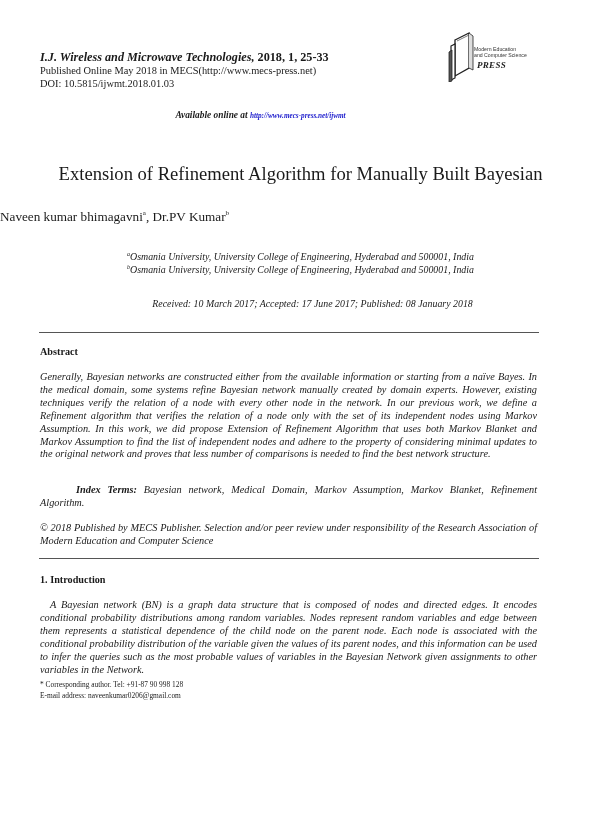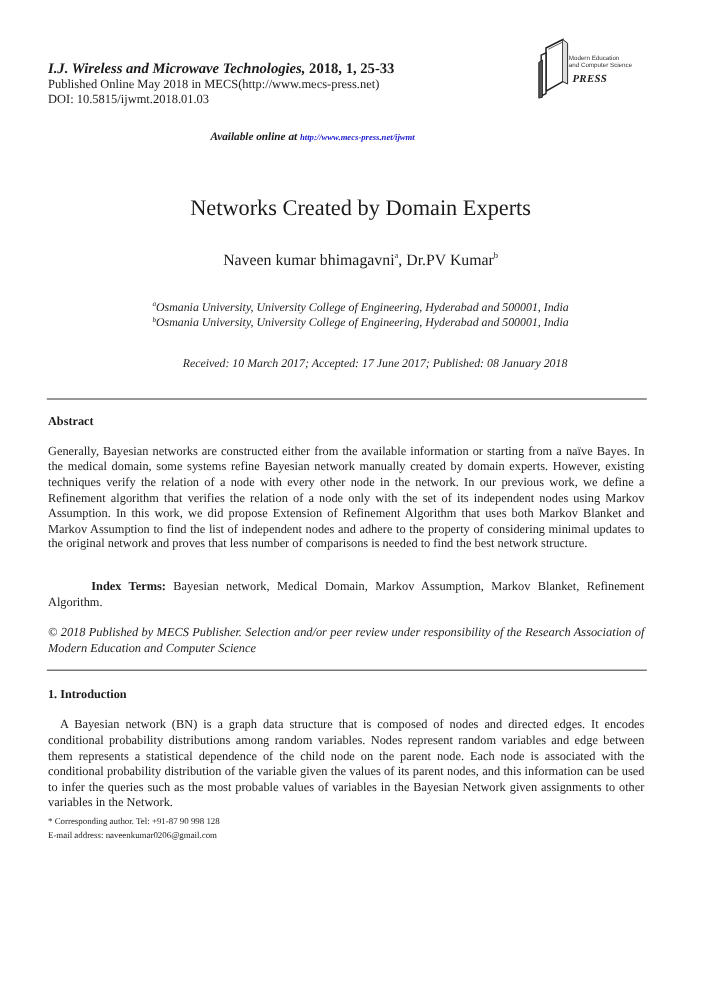--- a/index.html
+++ b/index.html
@@ -78,21 +78,20 @@
   
   .title {
     left: 0; width: 601px; top: 163px;
     text-align: center;
     font-size: 18.6px;
     line-height: 22px;
     color: #1a1a1a;
   }
   .authors {
     left: 0; width: 601px; top: 209px;
-    text-align: center;
     font-size: 13.2px;
     white-space: nowrap;
   }
   .authors sup { font-size: 7px; vertical-align: 6px; }
 
   .affil {
     left: 0; width: 601px;
     text-align: center;
     font-size: 9.9px;
     font-style: italic;
@@ -124,20 +123,21 @@
     white-space: nowrap;
   }
   .abstract-head { top: 346px; }
   .intro-head { top: 574px; }
 
   .para {
     left: 40px; width: 497px;
     font-size: 10.3px;
     line-height: 12.9px;
     text-align: justify;
+    font-style: italic;
   }
   .abstract-body { top: 371px; }
   .index-terms { top: 484px; }
   .index-terms .label { font-weight: bold; margin-left: 36px; }
   .copyright { top: 522px; font-style: italic; }
   .intro-body { top: 599px; text-indent: 10px; }
 
   .footnote {
     left: 40px;
     font-size: 7.4px;
@@ -169,21 +169,21 @@
     <div>and Computer Science</div>
   </div>
   <div class="logo-press">PRESS</div>
 </div>
 
 <div class="abs available">
   <span>Available online at </span><span class="url">http://www.mecs-press.net/ijwmt</span>
 </div>
 
 <div class="abs title">
-  <div>Networks Created by Domain Experts</div>
+  <div>Extension of Refinement Algorithm for Manually Built Bayesian</div>
 </div>
 
 <div class="abs authors">
   <span>Naveen kumar bhimagavni</span><sup>a</sup><span>, </span><span>Dr.PV Kumar</span><sup>b</sup>
 </div>
 
 <div class="abs affil affil-a">
   <sup>a</sup><span>Osmania University, University College of Engineering, Hyderabad and 500001, India</span>
 </div>
 <div class="abs affil affil-b">

